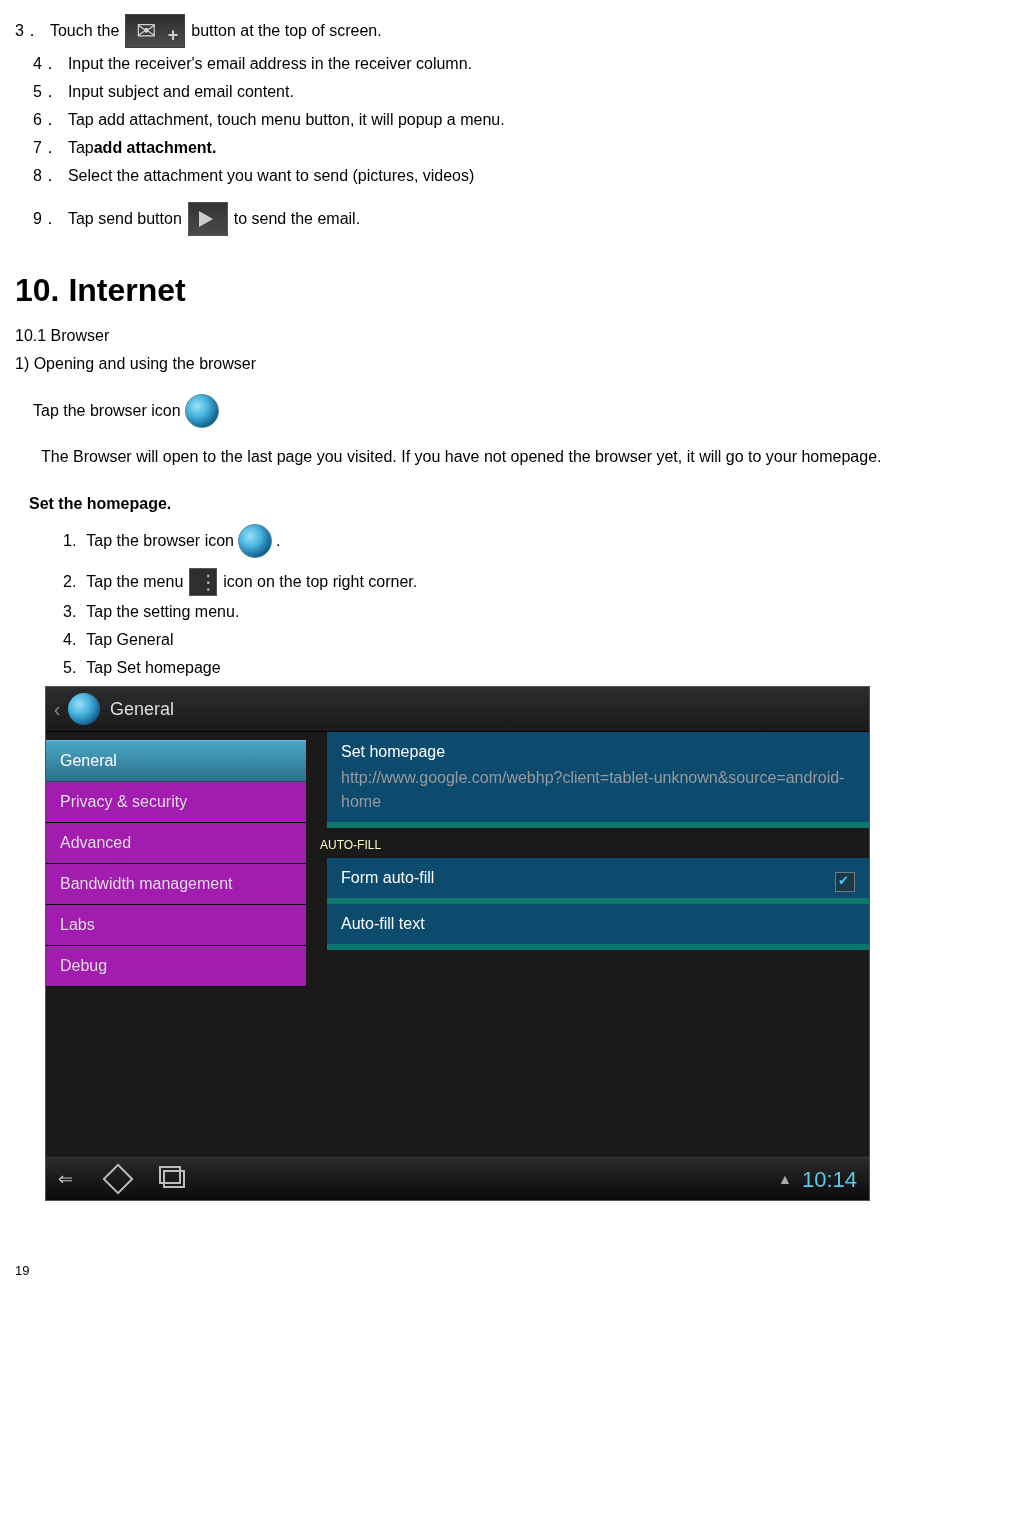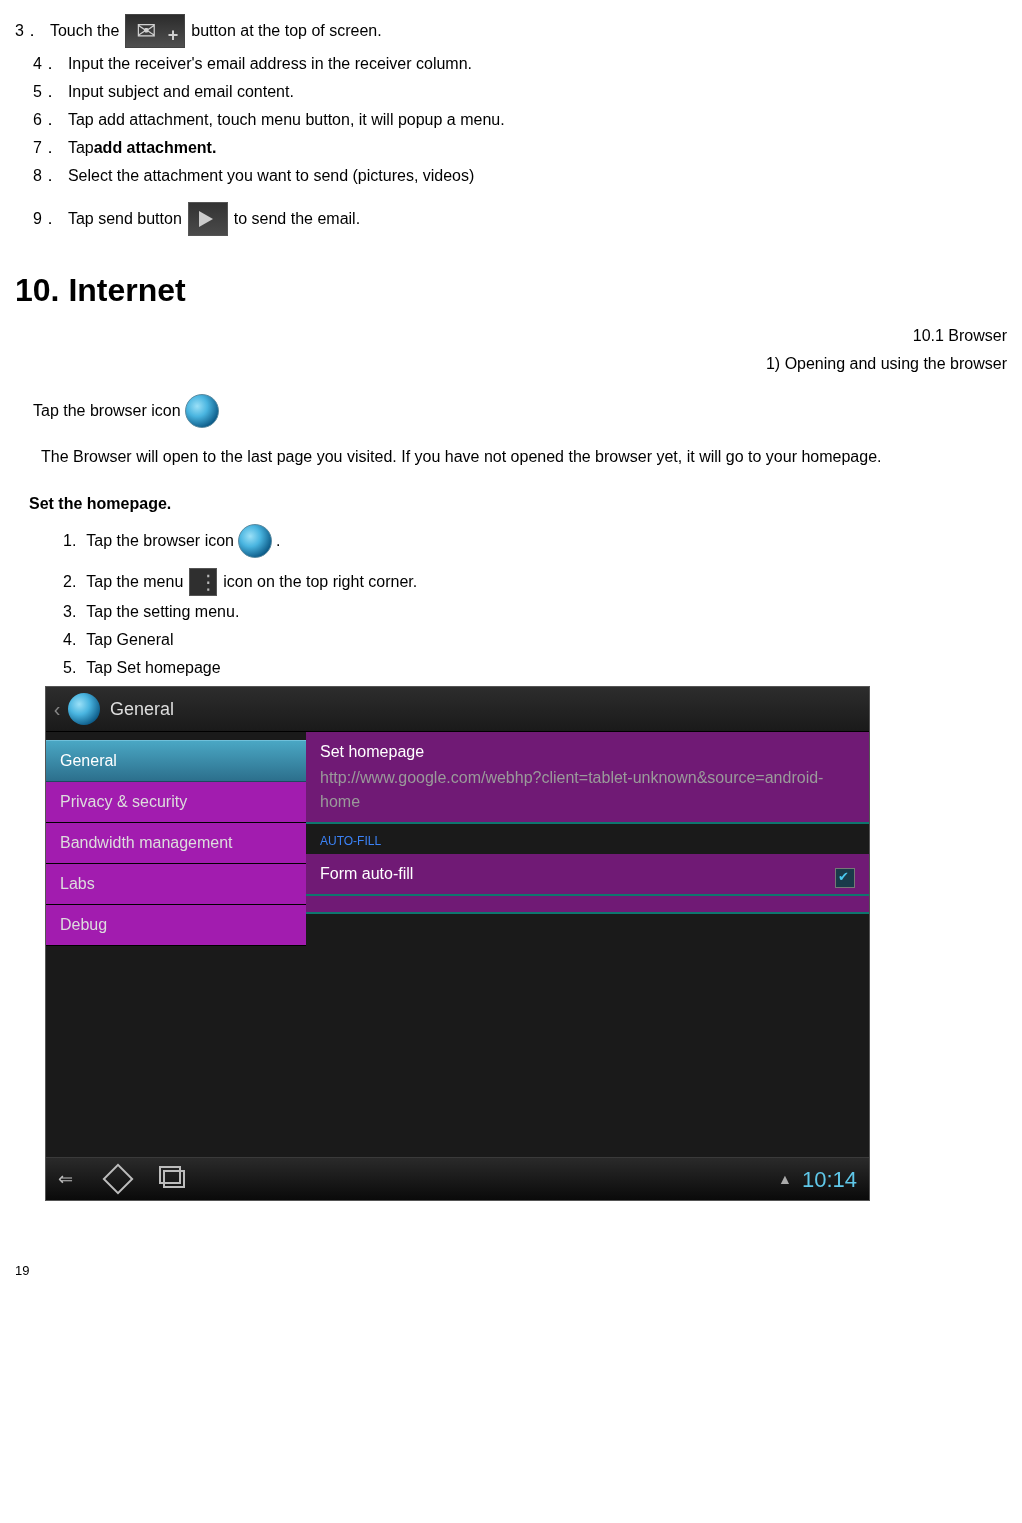--- a/index.html
+++ b/index.html
@@ -92,21 +92,21 @@
     color:#b8b8b8;
     font-size:20px;
     position:absolute;
     left:8px; top:-2px;
   }
   h2.section-head {
     font-size: 32px;
     font-weight: bold;
     margin: 30px 0 10px 0;
   }
-  .subhead { margin: 4px 0; text-align: right; }
+  .subhead { margin: 4px 0; }
   .sethome { font-weight:bold; margin: 20px 0 8px 14px; }
   .indent-block { margin-left: 30px; }
   
   .android-shot {
     width: 825px;
     height: 515px;
     margin: 6px 0 0 30px;
     background: #141414;
     border: 1px solid #555;
     box-sizing: border-box;
@@ -150,27 +150,28 @@
     color:#fff;
     border-top:1px solid #6fc0da;
     border-bottom:1px solid #1c4a5e;
   }
   .as-content {
     flex:1;
     background:#1a1a1a;
   }
   .content-row {
     padding:8px 14px;
-    border-bottom:2px solid #0f766e;
-    background:#701a75;
+    border-bottom:6px solid #0f766e;
+    background:#0c4a6e;
+    margin-left:21px;
   }
   .content-row .title { color:#fff; font-size:16px; }
   .content-row .sub { color:#9a9a9a; font-size:16px; margin-top:2px; }
   .content-label {
-    color:#3b82f6;
+    color:#fef9c3;
     font-size:12px;
     padding:8px 14px 4px;
     text-transform:uppercase;
   }
   .content-row.with-check { position:relative; }
   .checkbox {
     position:absolute;
     right:14px; top:14px;
     width:18px;height:18px;
     border:1px solid #777;
@@ -295,35 +296,37 @@
 <div class="android-shot">
   <div class="as-header">
     <div class="back-chevron">‹</div>
     <div class="globe"></div>
     <div>General</div>
   </div>
   <div class="as-body">
     <div class="as-sidebar">
       <div class="side-item selected">General</div>
       <div class="side-item">Privacy &amp; security</div>
+      <div class="side-item">Advanced</div>
       <div class="side-item">Bandwidth management</div>
       <div class="side-item">Labs</div>
       <div class="side-item">Debug</div>
     </div>
     <div class="as-content">
       <div class="content-row">
         <div class="title">Set homepage</div>
         <div class="sub">http://www.google.com/webhp?client=tablet-unknown&amp;source=android-home</div>
       </div>
       <div class="content-label">AUTO-FILL</div>
       <div class="content-row with-check">
         <div class="title">Form auto-fill</div>
         <div class="checkbox"></div>
       </div>
       <div class="content-row">
+        <div class="title">Auto-fill text</div>
       </div>
     </div>
   </div>
   <div class="as-navbar">
     <div class="nav-buttons">
       <div class="nav-btn">⇐</div>
       <div class="nav-home"></div>
       <div class="nav-recent"></div>
     </div>
     <div class="nav-right">

